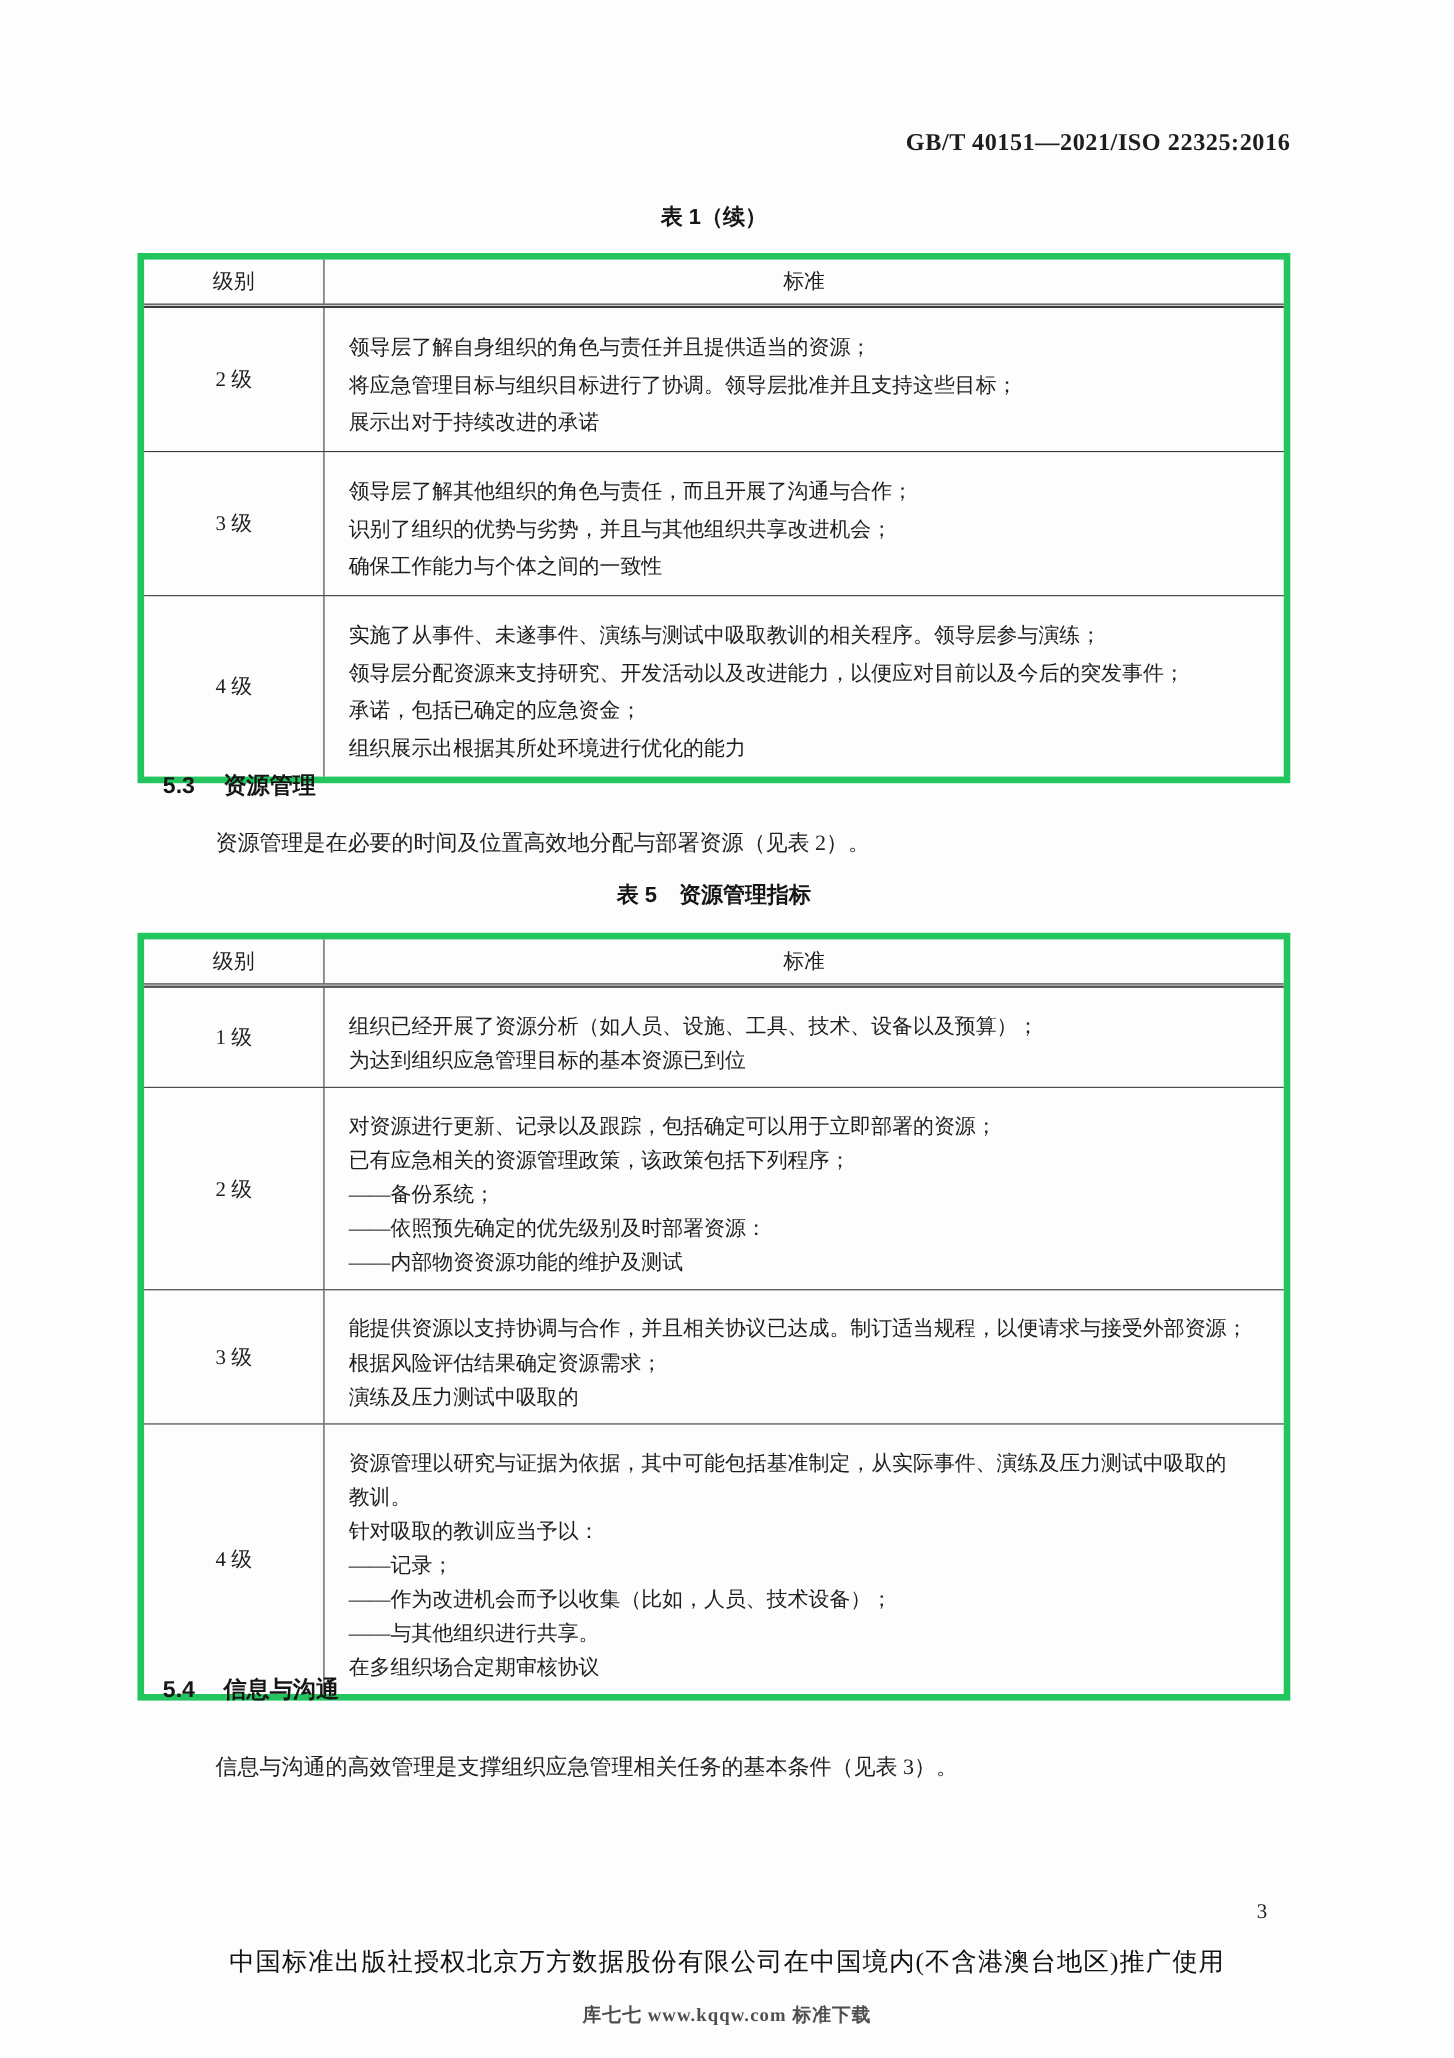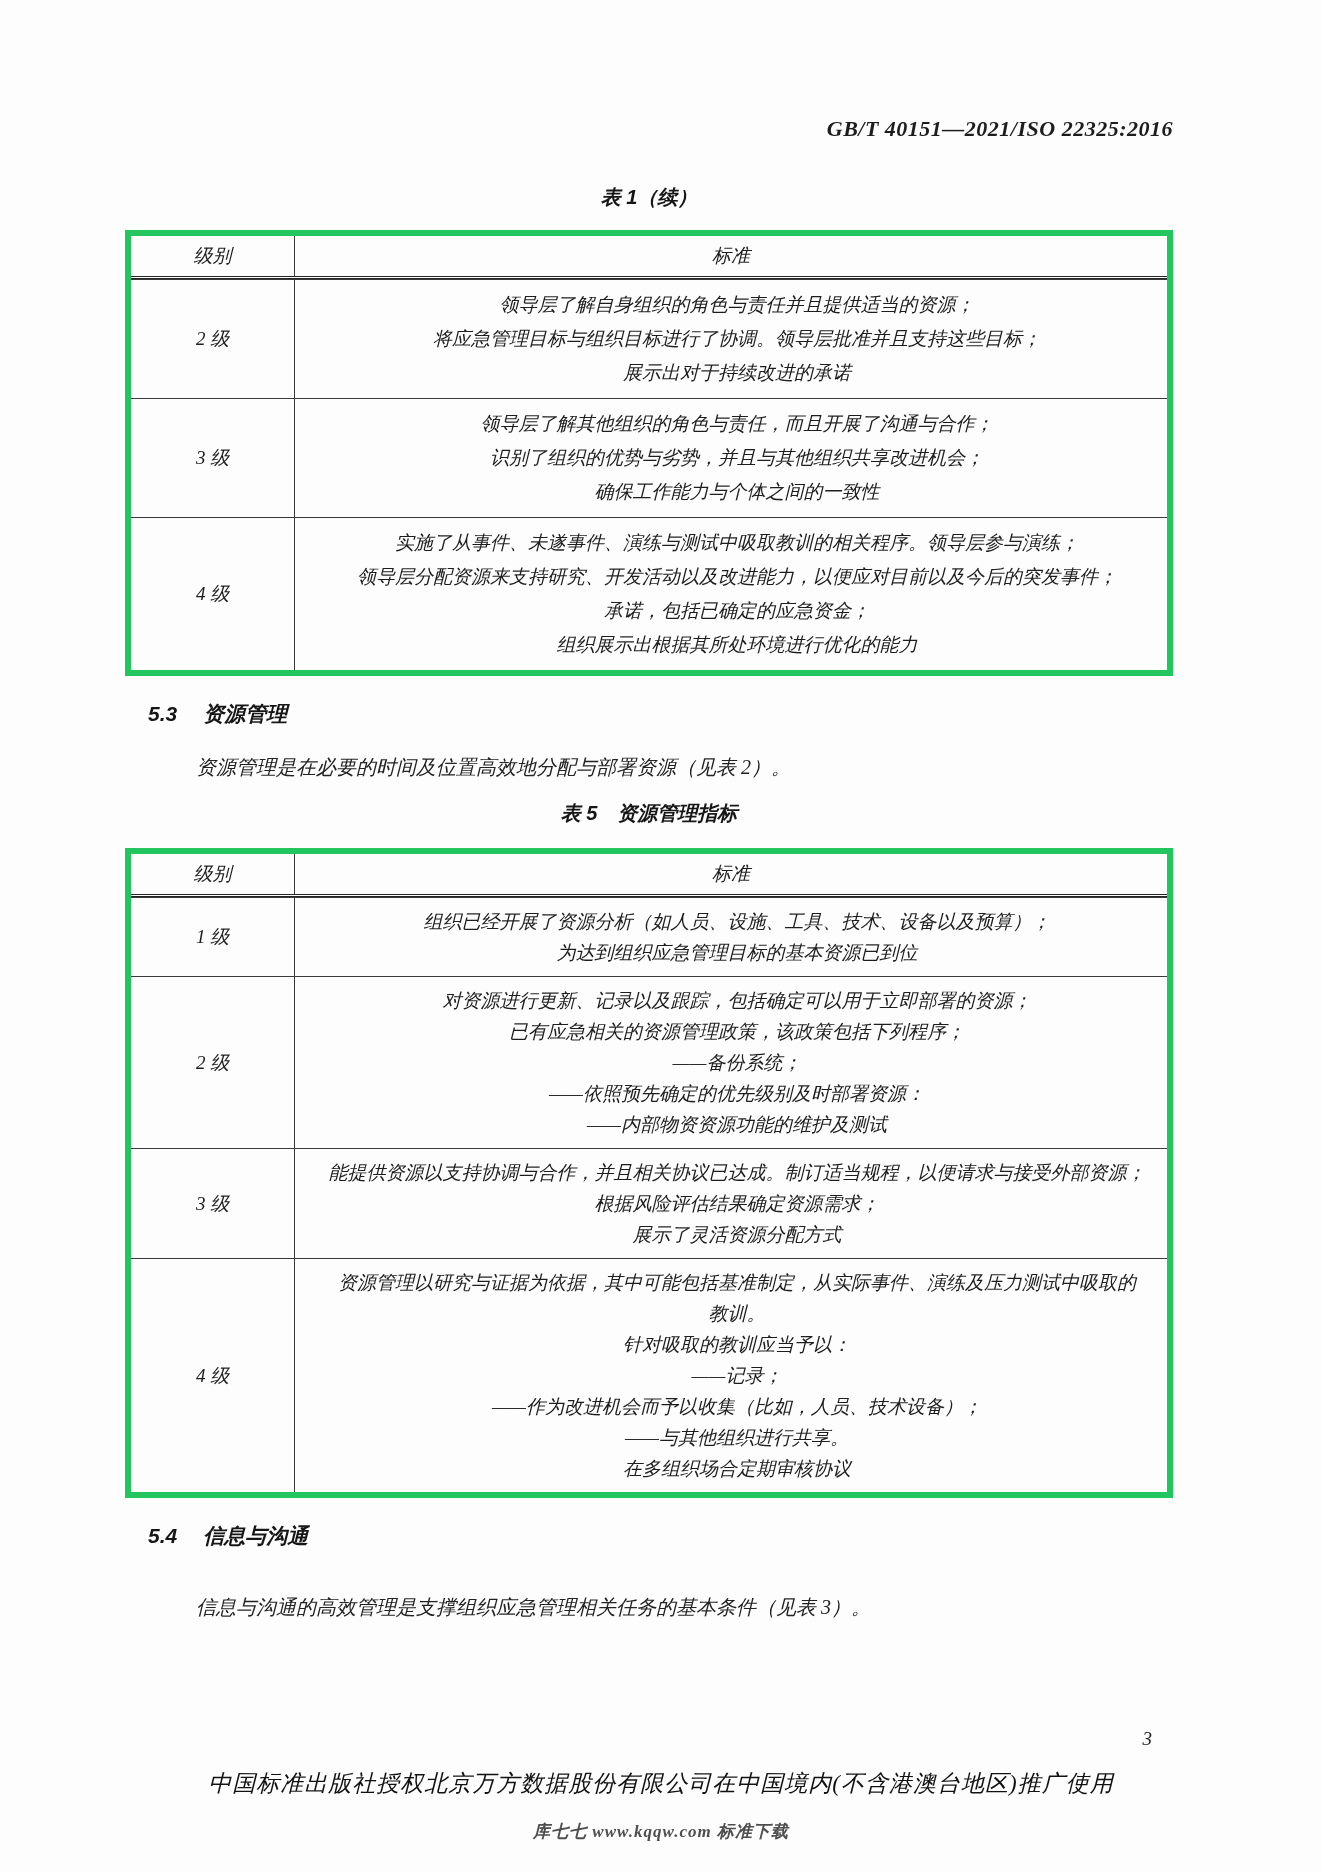--- a/index.html
+++ b/index.html
@@ -5,21 +5,20 @@
   html,body{margin:0;padding:0;}
   body{background:#e8e8e8;}
   .page{
     position:relative;
     width:1322px;height:1871px;
     background:#fdfdfd;
     margin:0 auto;
     overflow:hidden;
     font-family:"Liberation Serif", serif;
     color:#1d1d1d;
-    font-style:italic;
   }
   .doc-header{
     position:absolute;top:116px;right:149px;
     font-size:22px;font-weight:bold;letter-spacing:.5px;
     font-family:"Liberation Serif", serif;
   }
   .tbl-caption{
     position:absolute;left:125px;width:1048px;
     text-align:center;
     font-family:"Liberation Sans", sans-serif;
@@ -49,21 +48,21 @@
     flex:1;display:flex;align-items:center;justify-content:center;
     font-size:19px;
   }
   .trow{display:flex;align-items:stretch;border-top:1px solid #3a3a3a;}
   .trow:first-of-type{border-top:none;}
   .cell-level{
     flex:0 0 163px;display:flex;align-items:center;justify-content:center;
     border-right:1px solid #3a3a3a;
     font-size:19px;
   }
-  .cell-crit{flex:1;padding:8px 10px 8px 22px;text-align:center;}
+  .cell-crit{flex:1;padding:20px 10px 8px 22px;}
   .t1 .cline{line-height:34px;font-size:19px;}
   .t2 .cline{line-height:31px;font-size:19px;}
   .sec-heading{
     position:absolute;left:148px;
     font-family:"Liberation Sans", sans-serif;
     font-weight:bold;font-size:21px;color:#161616;
   }
   .s53{top:700px;}
   .s54{top:1522px;}
   .sec-heading .sec-num{margin-right:26px;}
@@ -156,21 +155,21 @@
         <div class="cline">——备份系统；</div>
         <div class="cline">——依照预先确定的优先级别及时部署资源：</div>
         <div class="cline">——内部物资资源功能的维护及测试</div>
       </div>
     </div>
     <div class="trow">
       <div class="cell-level">3 级</div>
       <div class="cell-crit">
         <div class="cline">能提供资源以支持协调与合作，并且相关协议已达成。制订适当规程，以便请求与接受外部资源；</div>
         <div class="cline">根据风险评估结果确定资源需求；</div>
-        <div class="cline">展示了灵活资源分配方式</div>
+        <div class="cline">演练及压力测试中吸取的</div>
       </div>
     </div>
     <div class="trow">
       <div class="cell-level">4 级</div>
       <div class="cell-crit">
         <div class="cline">资源管理以研究与证据为依据，其中可能包括基准制定，从实际事件、演练及压力测试中吸取的</div>
         <div class="cline">教训。</div>
         <div class="cline">针对吸取的教训应当予以：</div>
         <div class="cline">——记录；</div>
         <div class="cline">——作为改进机会而予以收集（比如，人员、技术设备）；</div>

